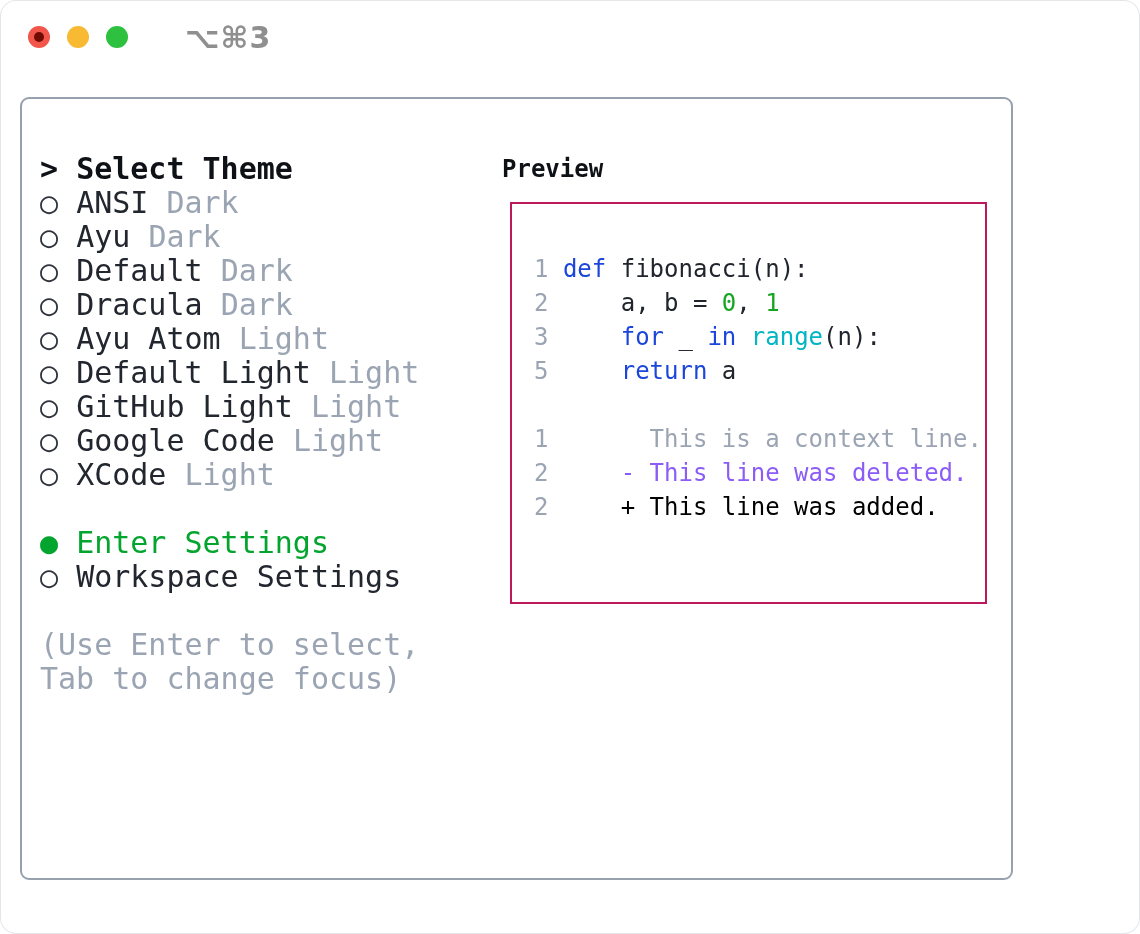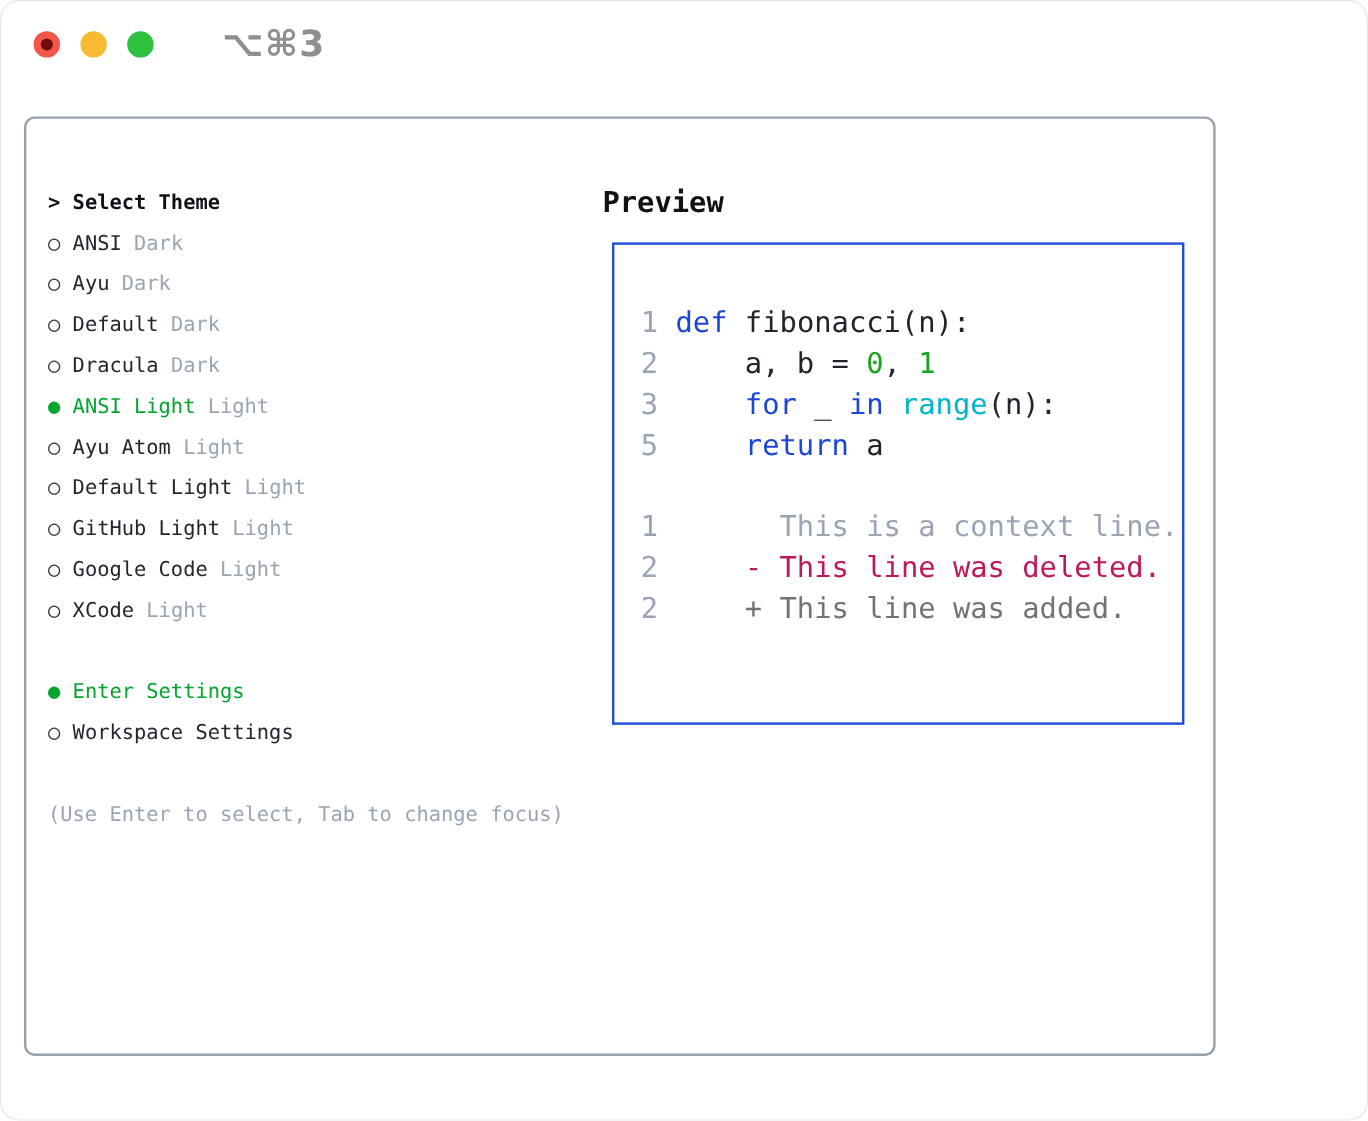--- a/index.html
+++ b/index.html
@@ -10,44 +10,44 @@
   .titlebar{position:absolute;top:0;left:0;width:100%;height:74px;display:flex;align-items:center;padding-left:28px;box-sizing:border-box;}
   .light{width:22px;height:22px;border-radius:50%;margin-right:17px;position:relative;flex:0 0 auto;}
   .light-close{background:#f2564a;}
   .light-close::after{content:"";position:absolute;inset:6px;border-radius:50%;background:#6f0b03;}
   .light-min{background:#f8b933;}
   .light-max{background:#2ec13f;}
   .hotkey{margin-left:40px;font-family:"DejaVu Sans",sans-serif;font-size:30px;font-weight:bold;color:#8f8f8f;letter-spacing:1px;}
   
   .panel{position:absolute;left:20px;top:97px;width:993px;height:783px;border:2px solid #97a1ae;border-radius:9px;background:#fff;box-sizing:border-box;}
   
-  .left-col{position:absolute;left:18px;top:53px;width:432px;font-size:17px;line-height:34px;color:#22262e;}
+  .left-col{position:absolute;left:18px;top:53px;width:432px;font-size:30px;line-height:34px;color:#22262e;}
   .row{height:34px;white-space:pre;}
   .row.blank{height:34px;}
   .title-row{font-weight:bold;color:#0e1116;}
   .hdr{font-weight:bold;color:#0e1116;}
   .indent2{padding-left:2ch;}
   .glyph{color:#2e333c;}
   .nm{color:#22262e;}
   .t-gray{color:#9aa4b2;}
   .sel .glyph,.sel .nm{color:#04a52e;}
   .hint{white-space:pre-wrap;color:#9aa4b2;line-height:34px;}
   
   .preview-title{position:absolute;left:480px;top:53px;font-size:24px;line-height:34px;font-weight:bold;color:#0e1116;white-space:pre;}
-  .preview-box{position:absolute;left:488px;top:103px;width:477px;height:402px;border:2px solid #1d4ed8;box-sizing:border-box;
+  .preview-box{position:absolute;left:488px;top:103px;width:477px;height:402px;border:2px solid #be185d;box-sizing:border-box;
                padding:14px 0 0 22px;font-size:24px;line-height:34px;overflow:hidden;}
   .pline{height:34px;white-space:pre;}
   .ln{color:#9aa4b2;}
   .c-fg{color:#20242c;}
   .c-kw{color:#1b46d9;}
   .c-fn{color:#00b5c4;margin-top:20px;}
   .c-lit{color:#17a51f;}
   .c-ctx{color:#9aa4b2;}
-  .c-del{color:#be185d;text-align:right;}
-  .c-add{color:#737373;text-align:center;}
+  .c-del{color:#8b5cf6;text-align:right;}
+  .c-add{color:#000000;text-align:center;}
 </style>
 </head>
 <body>
 
 <div class="window">
 
   <div class="titlebar">
     <span class="light light-close"></span>
     <span class="light light-min"></span>
     <span class="light light-max"></span>
@@ -57,21 +57,20 @@
   <div class="panel">
 
     <div class="left-col">
       <div class="row title-row"><span>&gt;</span><span> </span><span>Select Theme</span></div>
 
       <div>
           <div class="row item"><span class="glyph">○</span> <span class="nm">ANSI</span> <span class="t-gray">Dark</span></div>
           <div class="row item"><span class="glyph">○</span> <span class="nm">Ayu</span> <span class="t-gray">Dark</span></div>
           <div class="row item"><span class="glyph">○</span> <span class="nm">Default</span> <span class="t-gray">Dark</span></div>
           <div class="row item"><span class="glyph">○</span> <span class="nm">Dracula</span> <span class="t-gray">Dark</span></div>
-          <div class="row item sel"><span class="glyph">●</span> <span class="nm">ANSI Light</span> <span class="t-gray">Light</span></div>
           <div class="row item"><span class="glyph">○</span> <span class="nm">Ayu Atom</span> <span class="t-gray">Light</span></div>
           <div class="row item"><span class="glyph">○</span> <span class="nm">Default Light</span> <span class="t-gray">Light</span></div>
           <div class="row item"><span class="glyph">○</span> <span class="nm">GitHub Light</span> <span class="t-gray">Light</span></div>
           <div class="row item"><span class="glyph">○</span> <span class="nm">Google Code</span> <span class="t-gray">Light</span></div>
           <div class="row item"><span class="glyph">○</span> <span class="nm">XCode</span> <span class="t-gray">Light</span></div>
         </div>
 
       <div class="row blank"></div>
 
 

